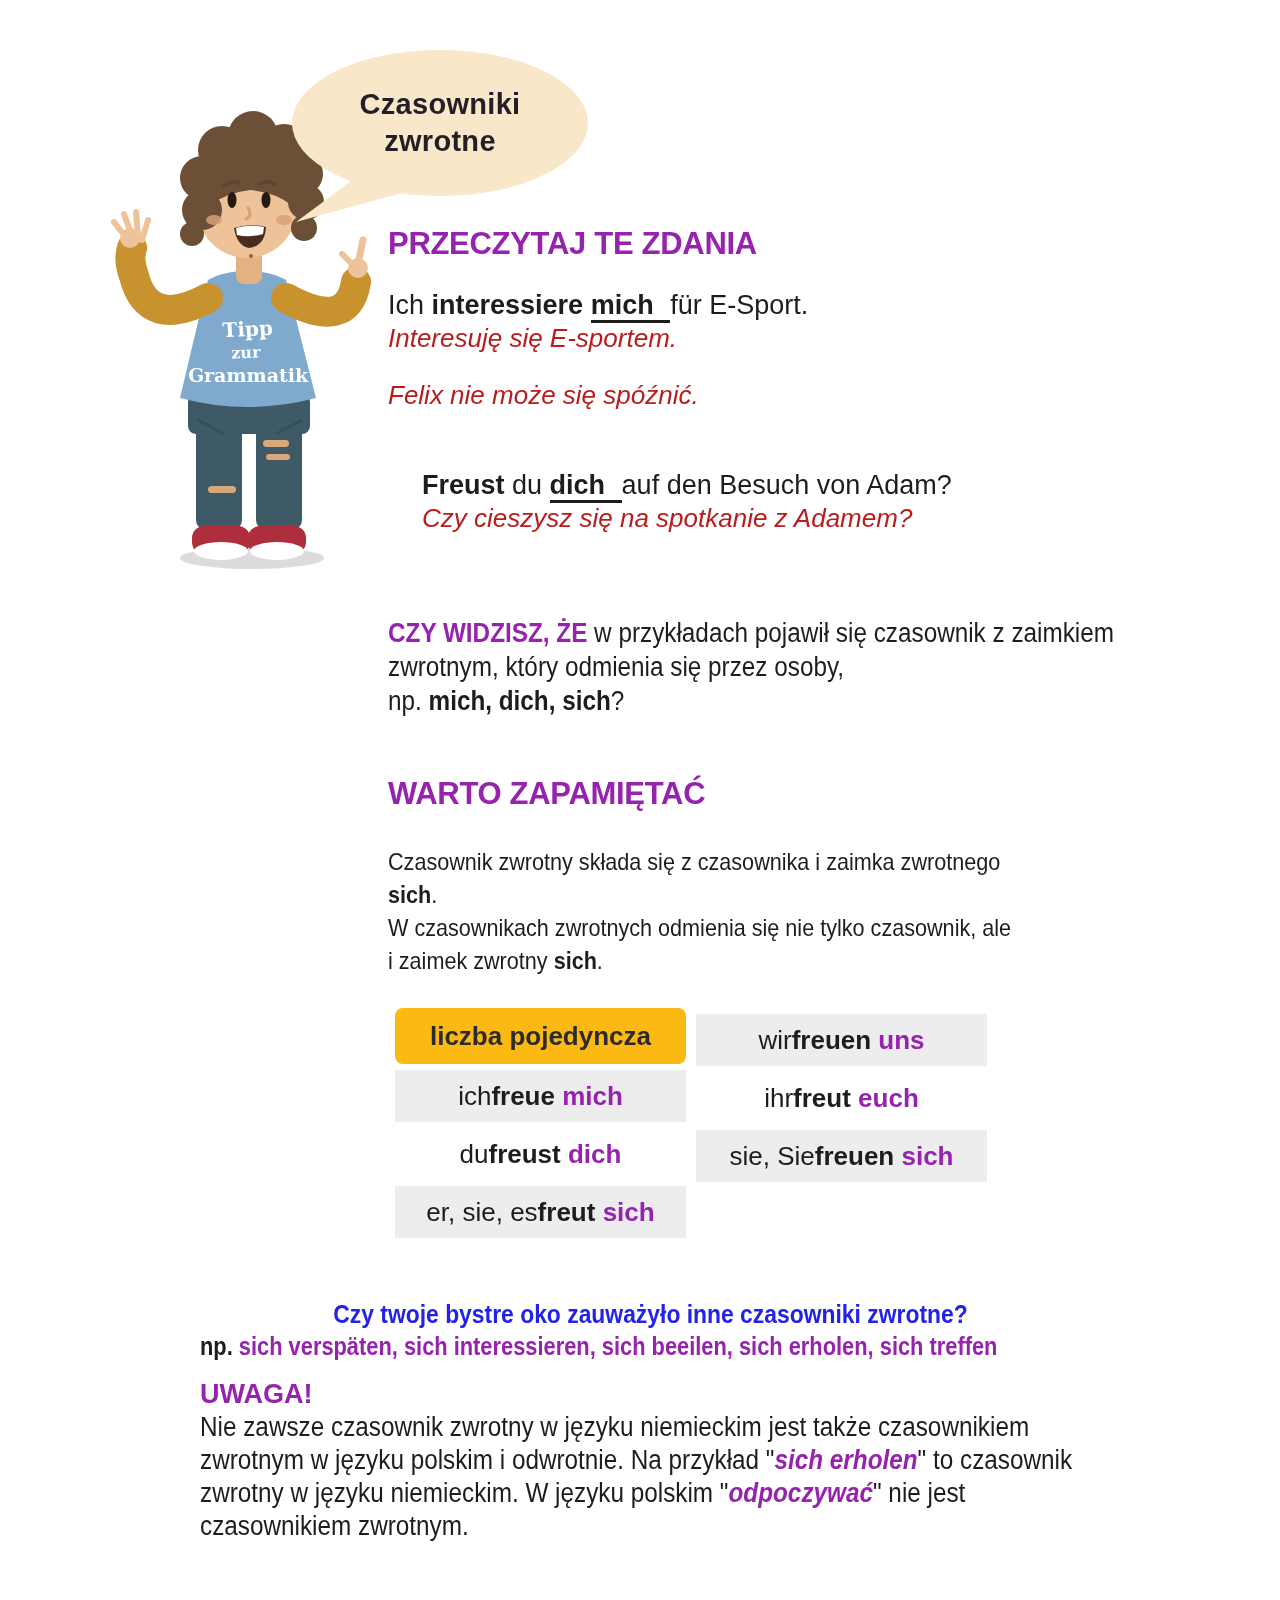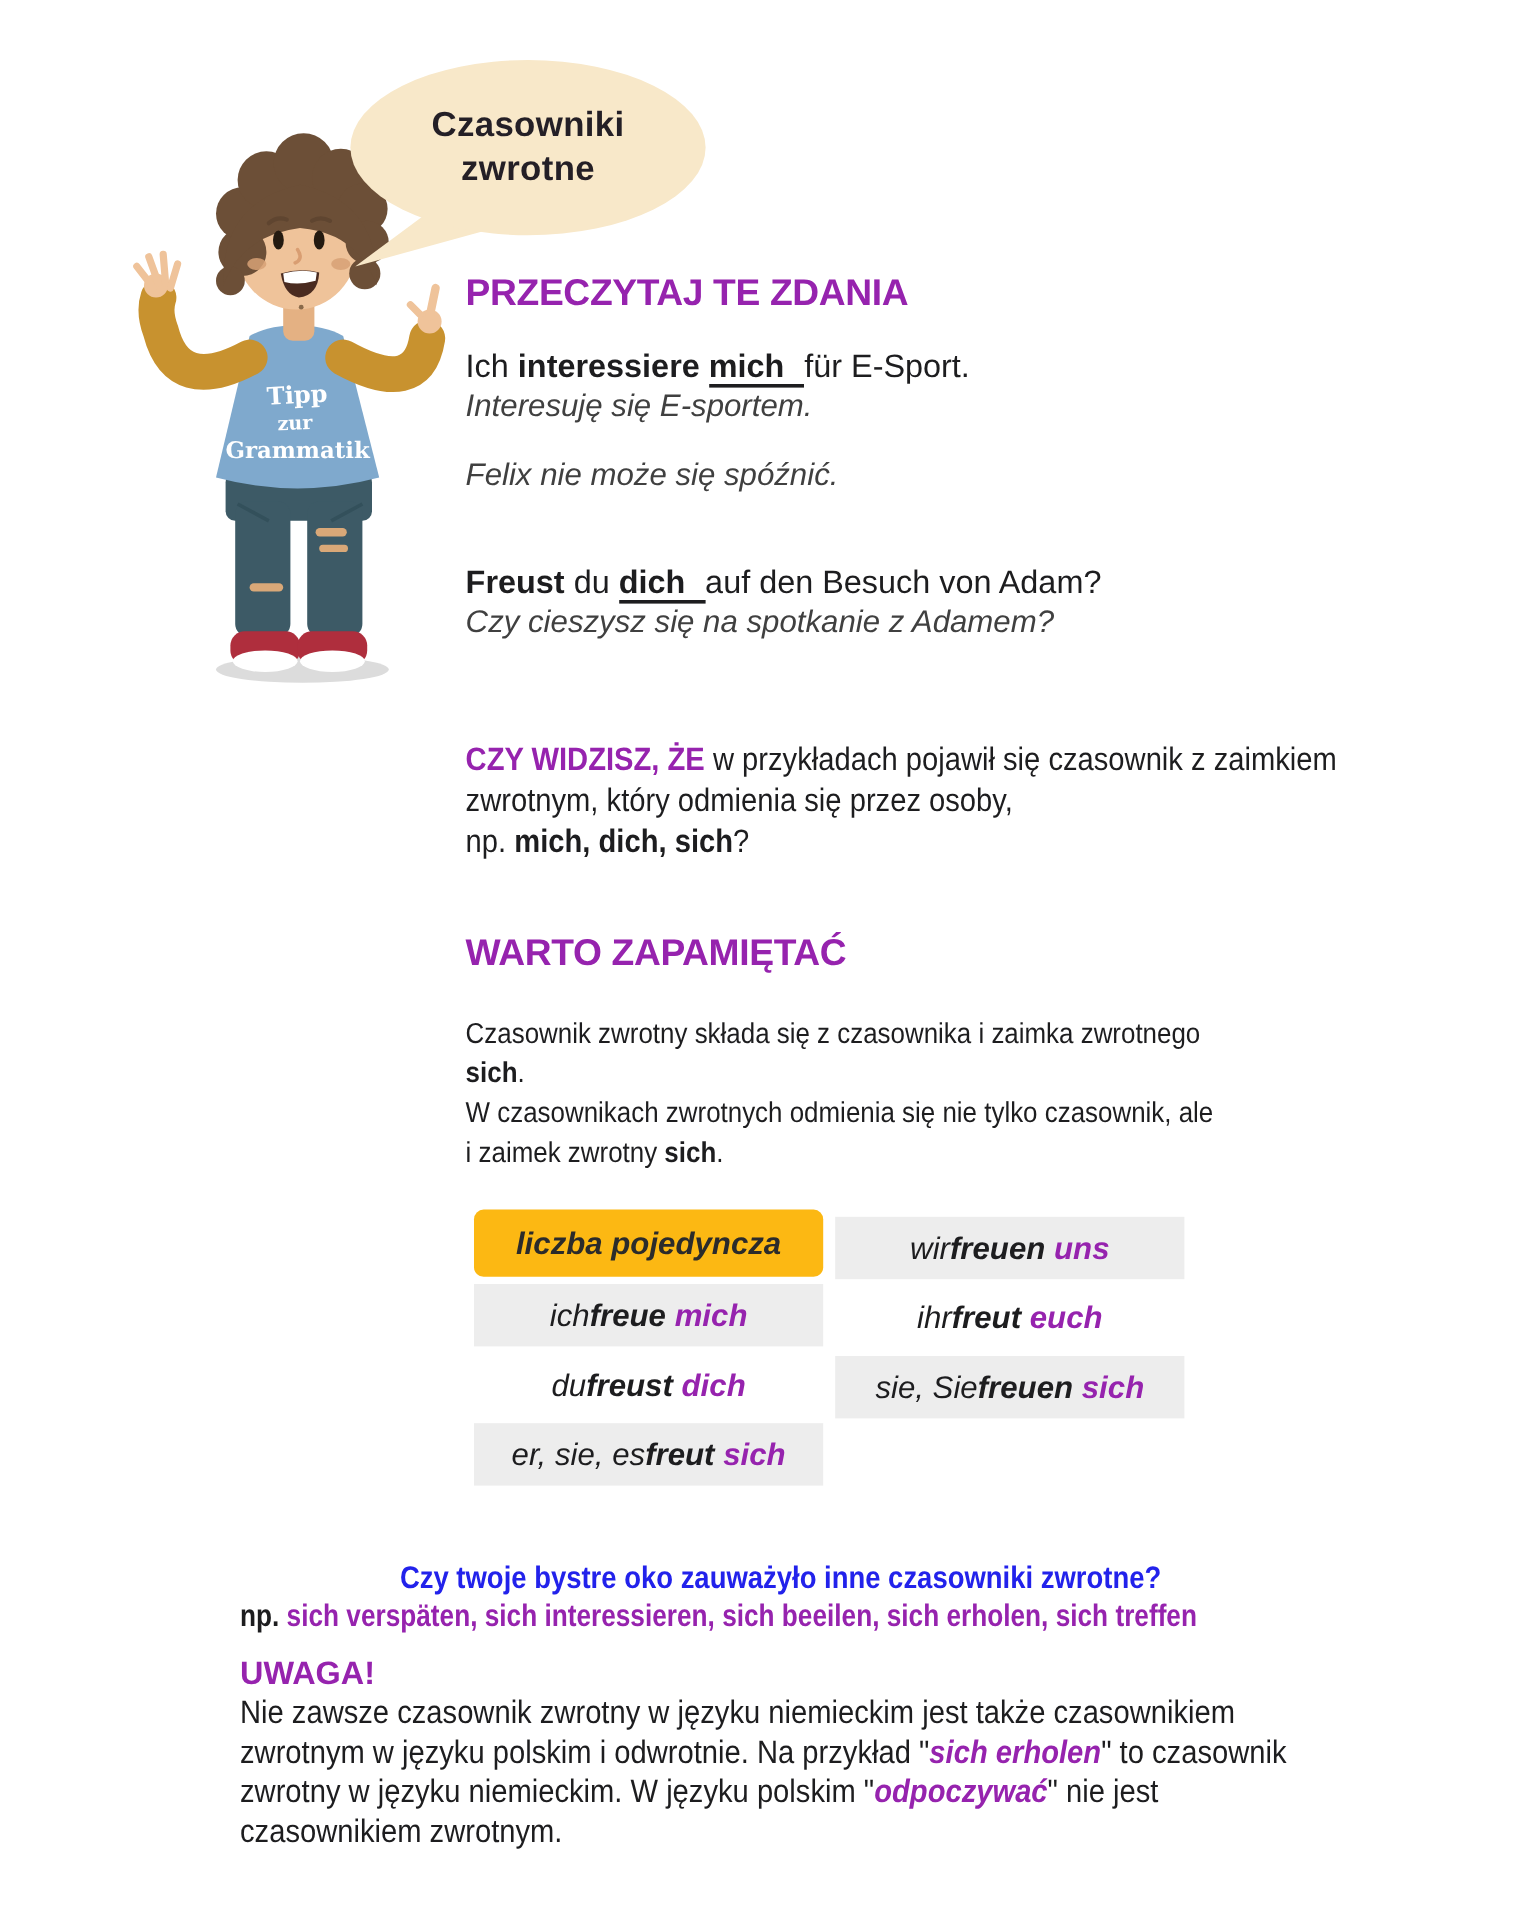--- a/index.html
+++ b/index.html
@@ -30,38 +30,38 @@
   .mascot { position:absolute; left:90px; top:98px; z-index:1; }
   .shirt-text { font-family:"DejaVu Serif", serif; fill:#ffffff; text-anchor:middle; font-weight:bold; }
 
   
   .abs { position:absolute; }
   h2.heading { margin:0; font-size:31px; font-weight:bold; color:#9623AE; letter-spacing:-0.3px; }
   #read-heading   { left:388px; top:226px; }
   #warto-heading  { left:388px; top:776px; }
 
   .pair { left:388px; width:740px; }
-  #pair1 { top:289px; } #pair2 { top:379px; } #pair3 { top:469px; }
+  #pair1 { top:289px; } #pair2 { top:379px; } #pair3 { top:469px;margin-left:34px; }
   .de { margin:0; font-size:27px; line-height:33px; color:#1d1d1f; }
-  .pl { margin:0; font-size:26px; line-height:33px; font-style:italic; color:#404040; }
+  .pl { margin:0; font-size:26px; line-height:33px; font-style:italic; color:#b91c1c; }
   .b  { font-weight:bold; }
   .u  { font-weight:bold; border-bottom:3px solid #1d1d1f; padding-right:9px; }
 
   .sq       { display:inline-block; transform:scaleX(0.90); transform-origin:0 0; white-space:nowrap; }
   .sq-np    { display:inline-block; transform:scaleX(0.84); transform-origin:0 0; white-space:nowrap; }
   .sq-ctr   { display:inline-block; transform:scaleX(0.88); transform-origin:50% 50%; white-space:nowrap; }
 
   #notice { left:388px; top:616px; width:760px; font-size:27px; line-height:34px; }
   .purple-b { color:#9623AE; font-weight:bold; }
 
   #warto-para { left:388px; top:845px; width:760px; font-size:24px; line-height:33px; }
 
   
   #conj { left:395px; top:1008px; width:592px; height:232px; }
-  .col { position:absolute; top:0; width:291px;font-style:italic; }
+  .col { position:absolute; top:0; width:291px; }
   .col.left  { left:0; }
   .col.right { left:301px; }
   .th {
     height:56px; background:#FCB813; border-radius:8px;
     display:flex; align-items:center; justify-content:center;
     font-size:26px; font-weight:bold; color:#2b2b2b;
   }
   .cell {
     height:52px; margin-top:6px;
     display:flex; align-items:center; justify-content:center;

